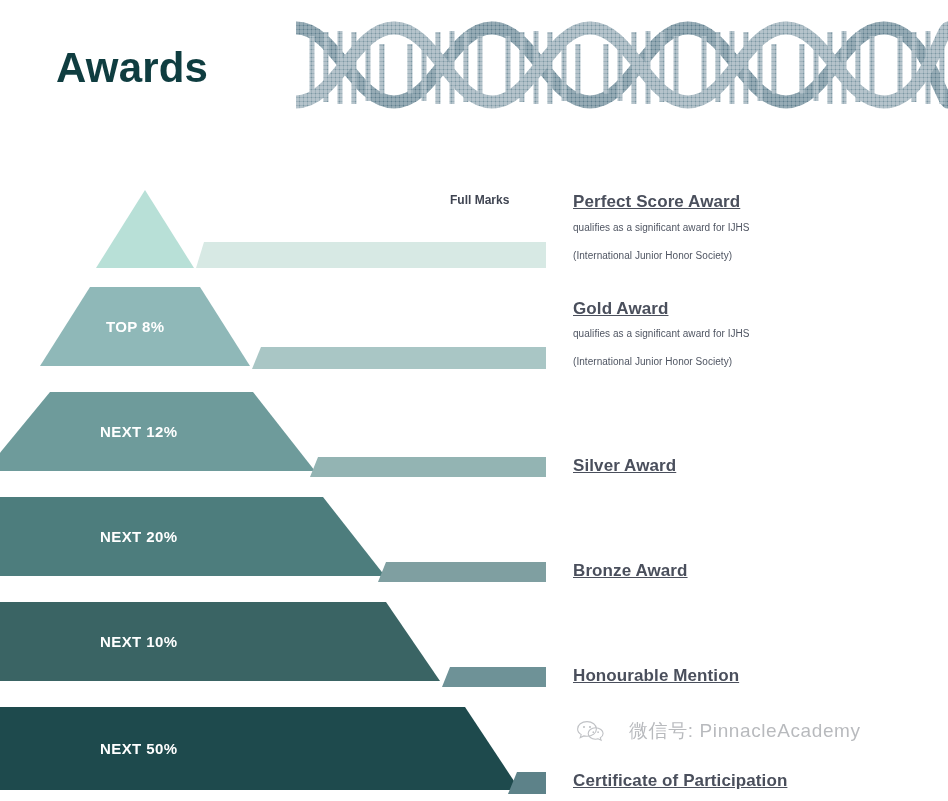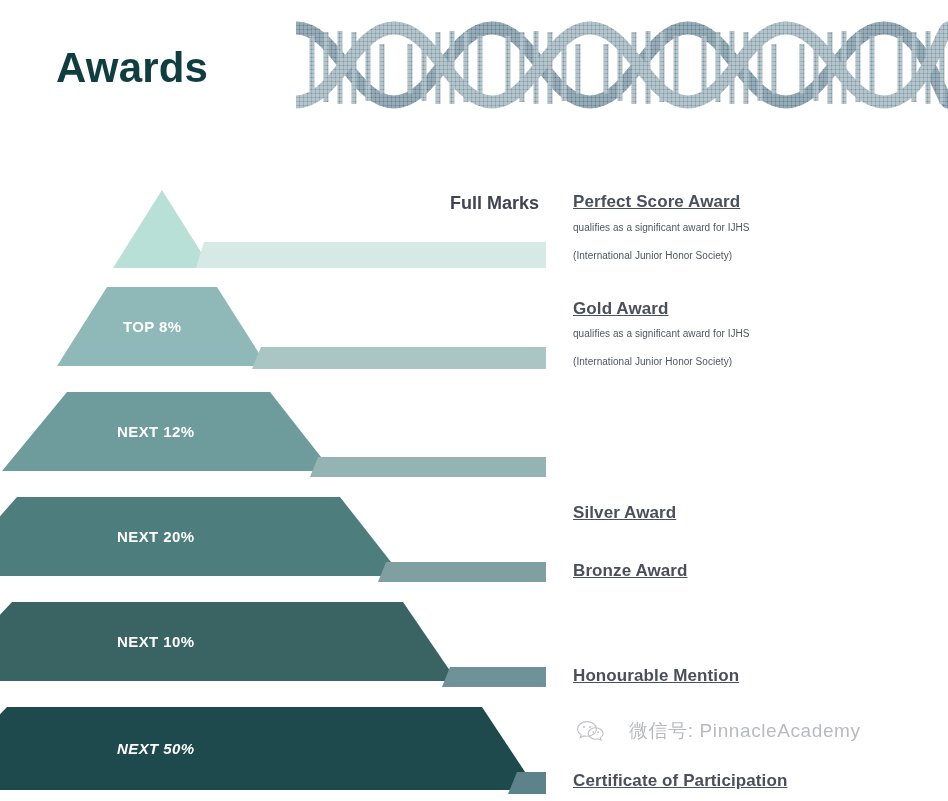--- a/index.html
+++ b/index.html
@@ -23,21 +23,21 @@
   }
   .dna-wrap {
     position:absolute;
     left:296px; top:6px;
     width:652px; height:118px;
     overflow:hidden;
   }
   .dna-wrap svg { display:block; }
 
   
-  .pyramid { position:absolute; left:17px; top:0; width:560px; height:704px; }
+  .pyramid { position:absolute; left:0; top:0; width:560px; height:704px; }
   .tier {
     position:absolute;
     display:flex;
     align-items:center;
   }
   .tier svg { position:absolute; left:0; top:0; }
   .tier-label {
     position:absolute;
     font-size:15px;
     font-weight:bold;
@@ -59,21 +59,21 @@
     letter-spacing:0.1px;
     text-decoration:underline;
   }
   .rt-sub {
     font-size:10px;
     color:#4f5562;
     letter-spacing:0.05px;
   }
   .full-marks {
     position:absolute;
-    font-size:18px;
+    font-size:12px;
     font-weight:bold;
     color:#3f4451;
     white-space:nowrap;
   }
 
   
   .watermark {
     position:absolute;
     left:576px; top:718px;
     display:flex;
@@ -197,21 +197,21 @@
       <svg width="520" height="79" viewBox="0 0 520 79">
         <polygon points="75,0 466,0 520,79 0,79" fill="#3a6464"></polygon>
       </svg>
       <span class="tier-label" style="left:180px; top:31px;">NEXT 10%</span>
     </div>
 
     <div class="tier" style="left:-90px; top:707px; width:610px; height:83px;">
       <svg width="610" height="83" viewBox="0 0 610 83">
         <polygon points="80,0 555,0 610,83 0,83" fill="#1e4a4d"></polygon>
       </svg>
-      <span class="tier-label" style="left:190px; top:33px;font-style:italic;">NEXT 50%</span>
+      <span class="tier-label" style="left:190px; top:33px;">NEXT 50%</span>
     </div>
   </div>
 
   <div class="connector" style="left:196px; top:242px;">
     <svg width="350" height="26" viewBox="0 0 350 26">
       <polygon points="8,0 350,0 350,26 0,26" fill="#d7e9e4"></polygon>
     </svg>
   </div>
 
   <div class="connector" style="left:252px; top:347px;">
@@ -247,21 +247,21 @@
   <div class="full-marks" style="left:450px; top:193px;">Full Marks</div>
 
   <div class="rt rt-title" style="left:573px; top:192px;">Perfect Score Award</div>
   <div class="rt rt-sub" style="left:573px; top:222px;">qualifies as a significant award for IJHS</div>
   <div class="rt rt-sub" style="left:573px; top:250px;">(International Junior Honor Society)</div>
 
   <div class="rt rt-title" style="left:573px; top:299px;">Gold Award</div>
   <div class="rt rt-sub" style="left:573px; top:328px;">qualifies as a significant award for IJHS</div>
   <div class="rt rt-sub" style="left:573px; top:356px;">(International Junior Honor Society)</div>
 
-  <div class="rt rt-title" style="left:573px; top:456px;margin-top:47px;">Silver Award</div>
+  <div class="rt rt-title" style="left:573px; top:456px;">Silver Award</div>
 
   <div class="rt rt-title" style="left:573px; top:561px;">Bronze  Award</div>
 
   <div class="rt rt-title" style="left:573px; top:771px;">Certificate of Participation</div>
 
   <div class="rt rt-title" style="left:573px; top:666px;">Honourable  Mention</div>
 
   <div class="watermark">
     <span class="wechat-icon">
       <svg viewBox="0 0 30 24" width="30" height="24">

